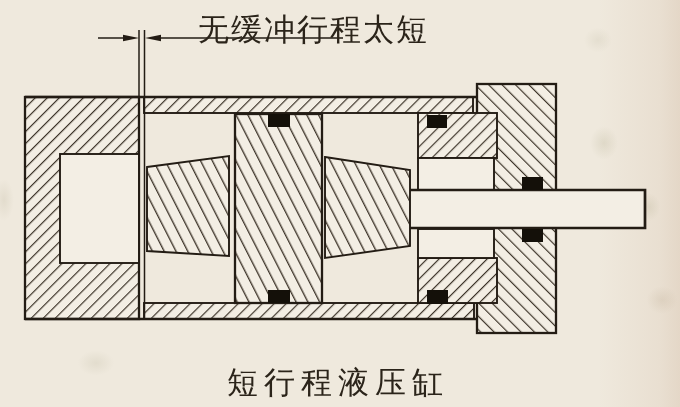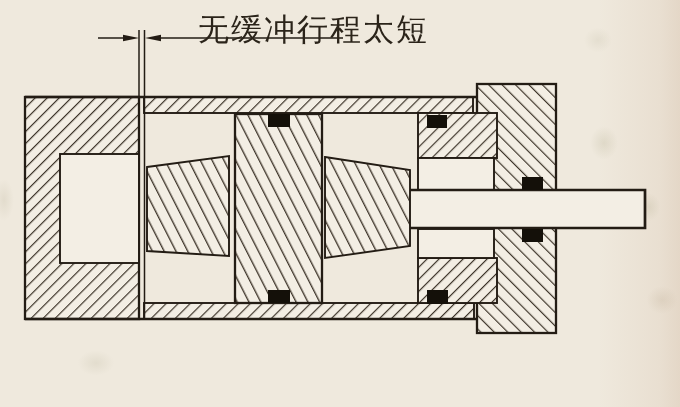--- a/index.html
+++ b/index.html
@@ -104,14 +104,15 @@
     <g>
       <path d="M98,38 H124" fill="none" class="st sw1"></path>
       <polygon points="139,38 123,34.8 123,41.2" class="arrow"></polygon>
       <path d="M160,38 H343" fill="none" class="st sw1"></path>
       <polygon points="145,38 161,34.8 161,41.2" class="arrow"></polygon>
     </g>
   </svg>
 
   <div class="annotation-label">无缓冲行程太短</div>
 
+  <div class="figure-caption">短行程液压缸</div>
 
 </div>
 
 </body></html>

